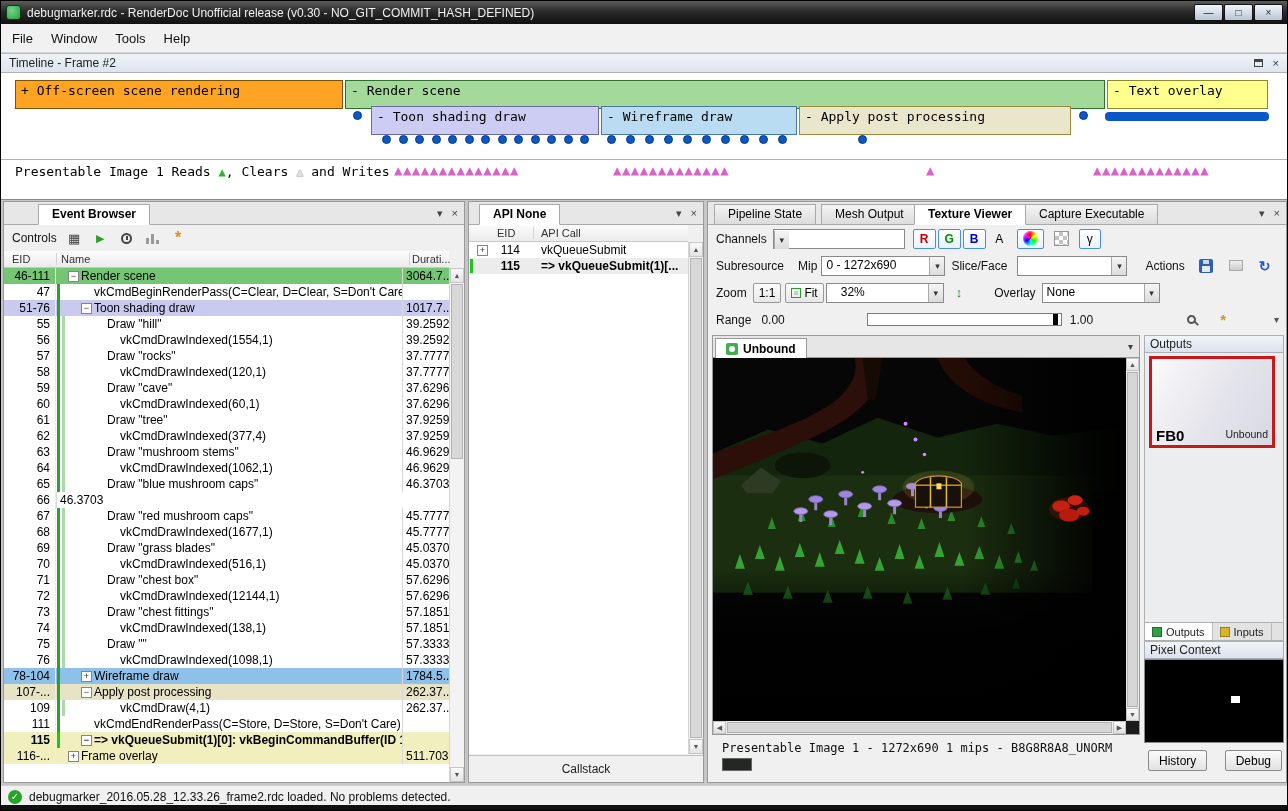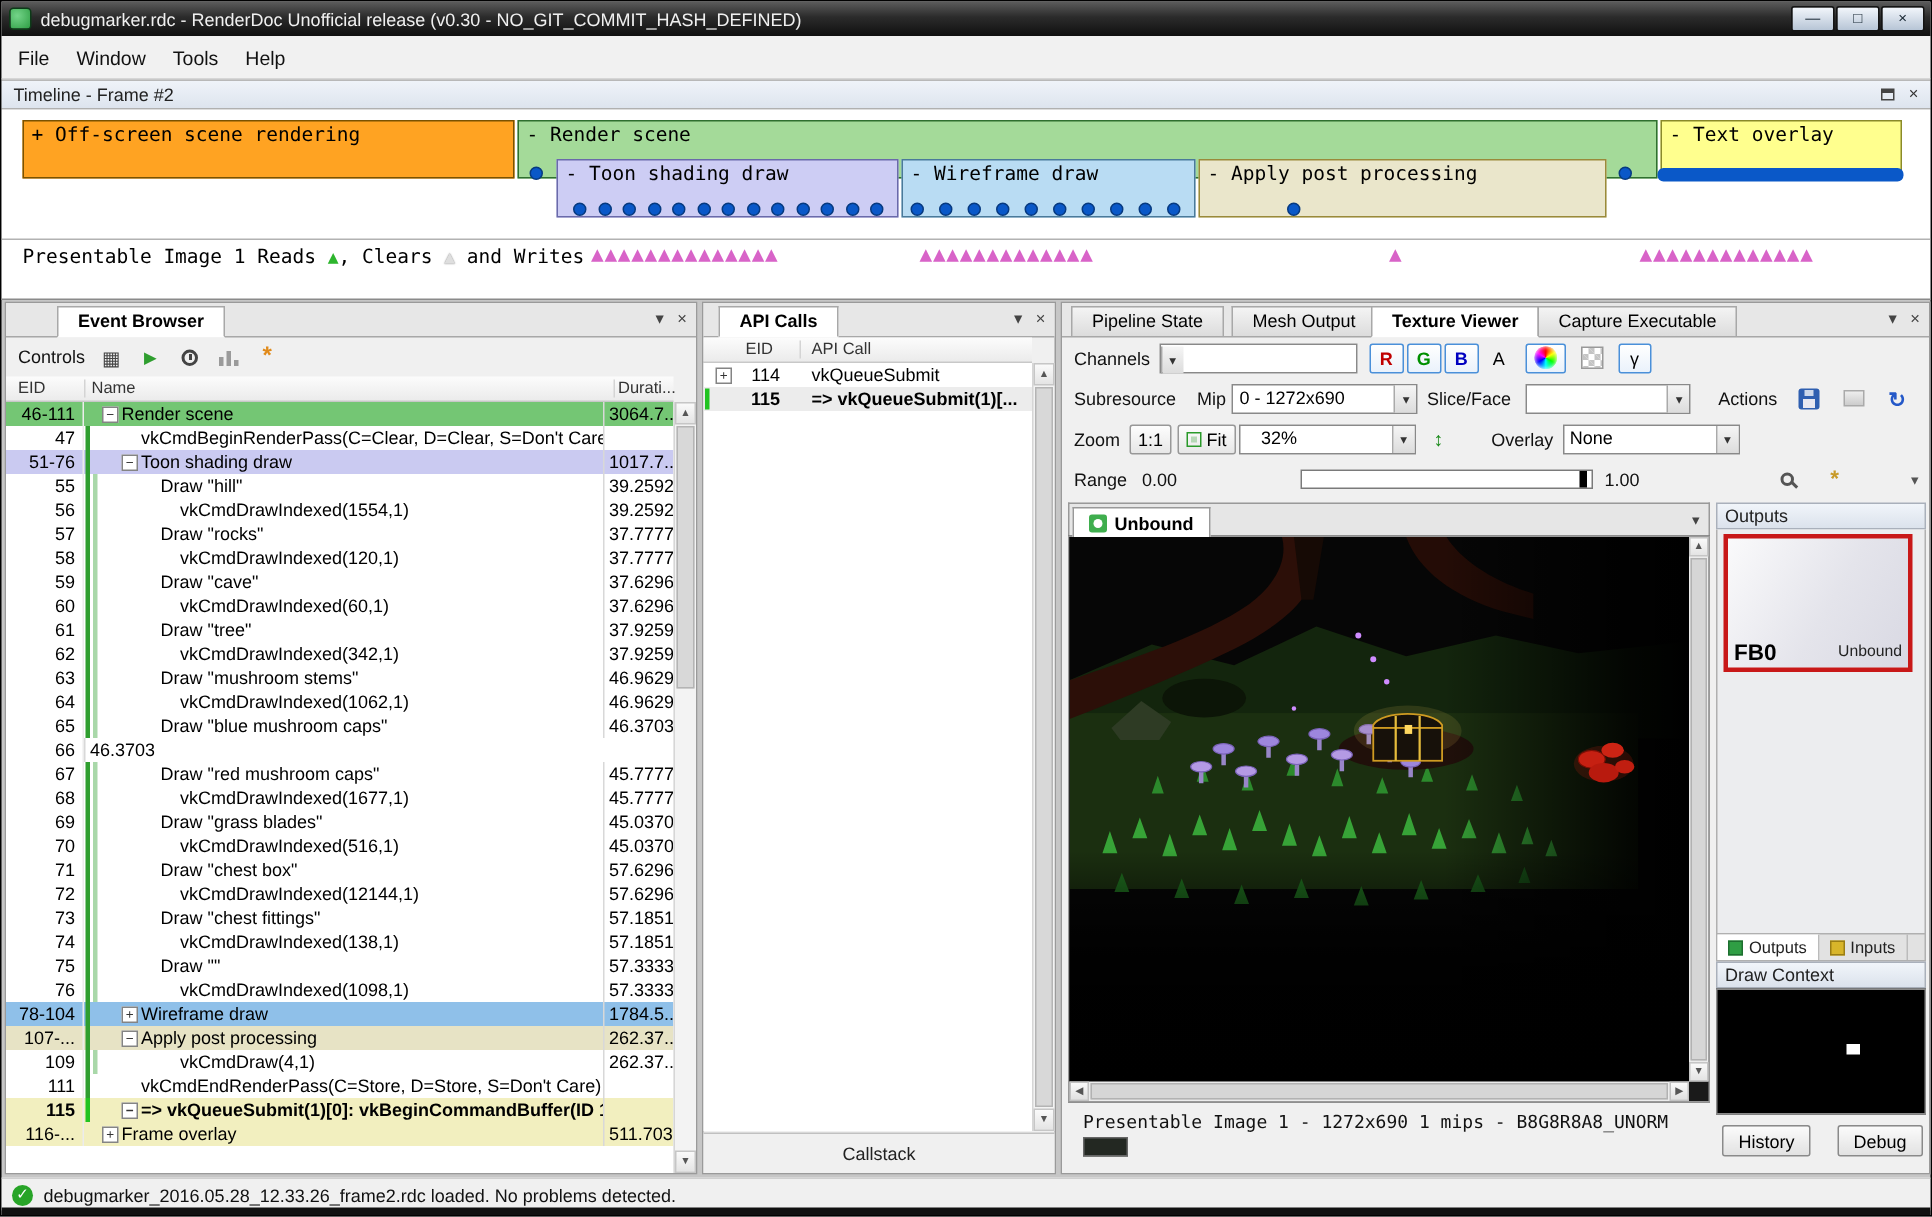--- a/index.html
+++ b/index.html
@@ -13,21 +13,21 @@
   .wbtn{width:29px;height:17px;margin-left:1px;border:1px solid #141414;border-radius:2px;background:linear-gradient(#f2f6fb,#b7c5d6);font-size:10px;line-height:13px;color:#14232f;padding:0;font-family:"Liberation Sans",sans-serif;}
   
   .menubar{position:absolute;left:0;top:23px;right:0;height:29px;background:#f1f1f1;border-bottom:1px solid #d6d6d6;display:flex;align-items:center;padding-left:2px;}
   .mitem{font-size:13px;color:#111;padding:4px 9px;}
   
   .tl-head{position:absolute;left:0;top:52px;right:0;height:20px;background:linear-gradient(#eff3f9,#dde4ee);border-top:1px solid #b8b8b8;border-bottom:1px solid #b0b0b0;font-size:12px;color:#222;line-height:18px;padding-left:8px;}
   .head-icons{position:absolute;right:8px;top:3px;display:flex;gap:10px;align-items:center;}
   .float-icon{width:9px;height:8px;border:1px solid #444;border-top:3px solid #444;display:inline-block;}
   .x-icon{font-size:11px;color:#333;line-height:12px;}
   .tl-body{position:absolute;left:0;top:72px;right:0;height:127px;background:#fff;border-bottom:1px solid #8a8a8a;overflow:hidden;font-family:"DejaVu Sans Mono",monospace;}
-  .tl-bar{position:absolute;height:39px;border:1px solid #555;font-size:13px;line-height:19px;padding-left:5px;white-space:nowrap;overflow:hidden;color:#000;}
+  .tl-bar{position:absolute;height:29px;border:1px solid #555;font-size:13px;line-height:19px;padding-left:5px;white-space:nowrap;overflow:hidden;color:#000;}
   .b-off{left:14px;top:7px;width:328px;background:var(--c-offscreen,#ffa322);border-color:#7a5200;}
   .b-ren{left:344px;top:7px;width:760px;background:var(--c-render_scene,#a4da99);border-color:#2f6f2f;}
   .b-txt{left:1106px;top:7px;width:161px;background:var(--c-text_overlay,#ffff8e);border-color:#8a8a2a;}
   .b-toon{left:370px;top:33px;width:228px;background:var(--c-toon,#cdcdf4);border-color:#6a6aaa;}
   .b-wire{left:600px;top:33px;width:196px;background:var(--c-wireframe,#b9dcf3);border-color:#4a7a9a;}
   .b-post{left:798px;top:33px;width:272px;background:var(--c-postproc,#eae6cb);border-color:#9a8a3a;}
   .tl-line{position:absolute;left:1104px;top:39px;width:164px;height:9px;border-radius:4px;background:var(--c-dot_blue,#0a58c8);}
   .tl-dot{position:absolute;width:9px;height:9px;border-radius:50%;background:var(--c-dot_blue,#0a58c8);border:1px solid #073a80;}
   .tl-divider{position:absolute;left:0;right:0;top:86px;border-top:1px solid #b2b2b2;}
   .tl-footer{position:absolute;left:14px;top:91px;font-size:13px;white-space:nowrap;color:#000;}
@@ -374,21 +374,21 @@
           </div>
           <div class="dur">37.92593</div>
         </div>
         <div class="erow">
           <div class="eid">62</div>
           <div class="tree">
             <i class="mbar m0"></i>
             <i class="mbar m1"></i>
             <span class="ind" style="width: 39px;"></span>
             <span class="expsp"></span>
-            <span class="nm">vkCmdDrawIndexed(342,1)</span>
+            <span class="nm">vkCmdDrawIndexed(377,4)</span>
           </div>
           <div class="dur">37.92593</div>
         </div>
         <div class="erow">
           <div class="eid">63</div>
           <div class="tree">
             <i class="mbar m0"></i>
             <i class="mbar m1"></i>
             <span class="ind" style="width: 26px;"></span>
             <span class="expsp"></span>
@@ -595,21 +595,21 @@
       </div>
     <div class="vscroll ev-scroll">
       <div class="sbtn sb-up">▲</div>
       <div class="vthumb ev-thumb"></div>
       <div class="sbtn sb-dn">▼</div>
     </div>
   </div>
 
   <div class="panel api-panel">
     <div class="tabstrip">
-      <div class="tab" style="left:10px;">API Calls</div>
+      <div class="tab" style="left:10px;">API None</div>
       <div class="strip-btns">
         <span>▾</span>
         <span>×</span>
       </div>
     </div>
     <div class="ahead">
       <span class="ah-eid">EID</span>
       <span class="ah-call">API Call</span>
       <i></i>
     </div>
@@ -825,21 +825,21 @@
       <div class="out-tabs">
         <div class="otab active">
           <span class="sq-green"></span>
           <span>Outputs</span>
         </div>
         <div class="otab">
           <span class="sq-yellow"></span>
           <span>Inputs</span>
         </div>
       </div>
-      <div class="dock-head">Draw Context</div>
+      <div class="dock-head">Pixel Context</div>
       <div class="pixctx-box">
         <div class="px-rect"></div>
       </div>
       <div class="buttons-row">
         <button class="btn">History</button>
         <button class="btn">Debug</button>
       </div>
     </div>
   </div>
 

